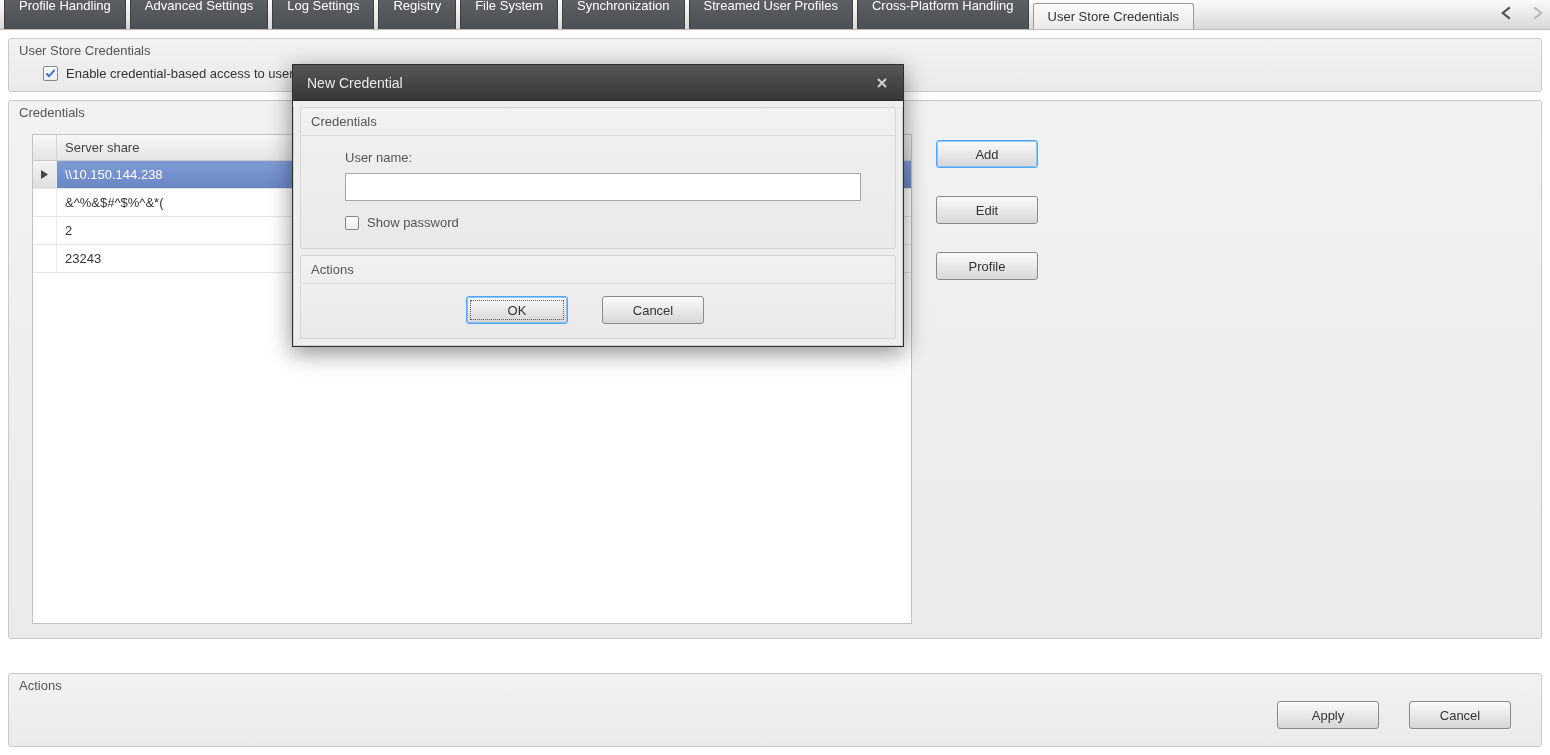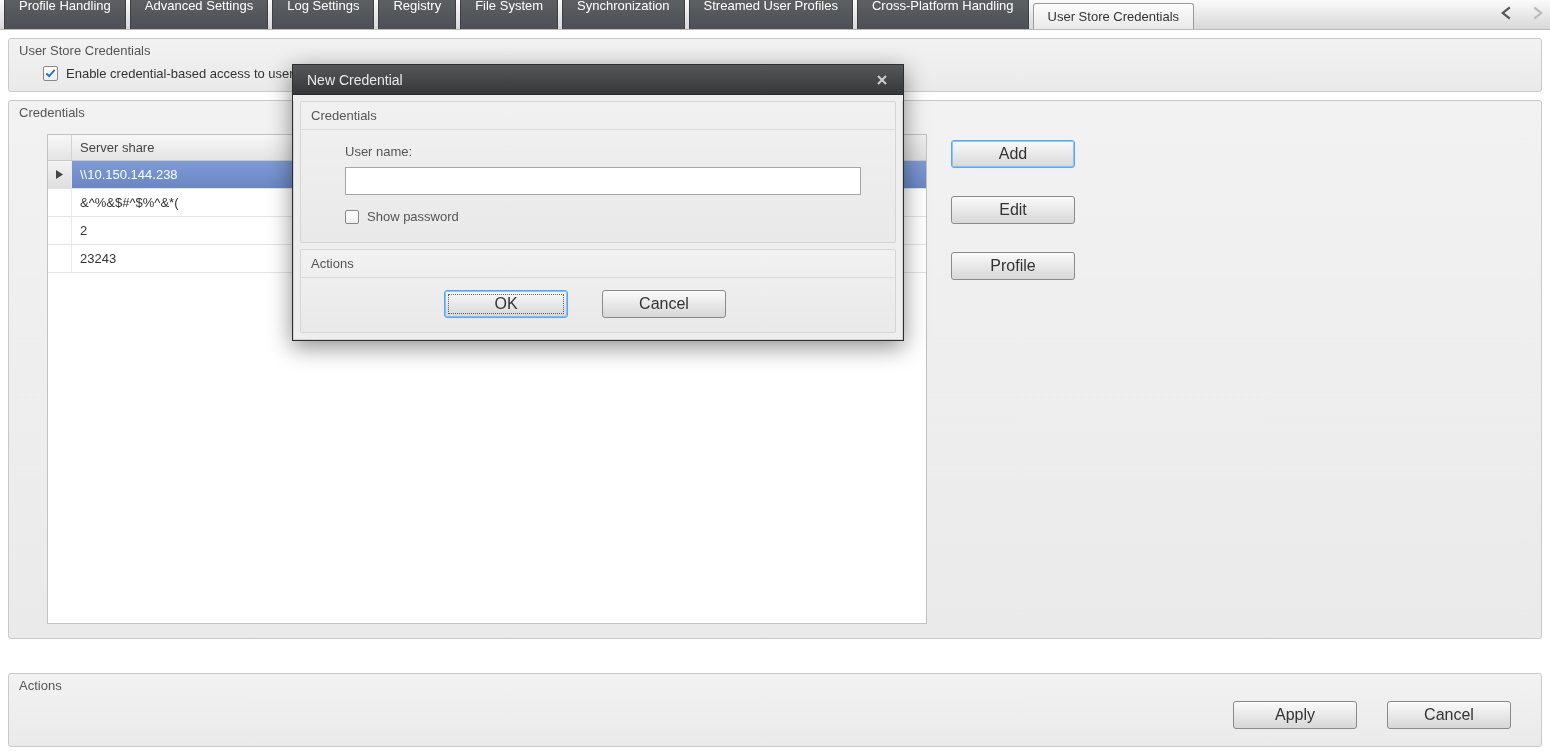--- a/index.html
+++ b/index.html
@@ -63,58 +63,58 @@
   .checkbox-row{display:flex;align-items:center;gap:8px;padding:4px 14px 10px 34px;color:#333;}
   .chk{
     width:15px;height:15px;border:1px solid #888;border-radius:2px;
     background:linear-gradient(to bottom,#fff,#eee);
     display:flex;align-items:center;justify-content:center;
   }
   .chk svg{width:11px;height:11px;}
 
   
   .gb-credentials{flex:0 0 auto;}
-  .cred-body{display:flex;gap:24px;padding:10px 22px 14px 38px;}
+  .cred-body{display:flex;gap:24px;padding:10px 22px 14px 23px;}
   .cred-table-wrap{flex:0 0 880px;border:1px solid #c2c2c2;background:#fff;height:490px;}
   .cred-table-head{
     display:flex;height:26px;background:linear-gradient(to bottom,#f7f7f7,#e4e4e4);
     border-bottom:1px solid #c9c9c9;
   }
   .col-marker{flex:0 0 24px;border-right:1px solid #d3d3d3;}
   .col-main{flex:1;display:flex;align-items:center;padding-left:8px;color:#444;border-right:1px solid #d3d3d3;}
   .col-scroll{flex:0 0 22px;background:linear-gradient(to bottom,#f0f0f0,#dedede);}
   .cred-row{display:flex;height:28px;border-bottom:1px solid #e4e4e4;}
   .cred-row .rm{flex:0 0 24px;border-right:1px solid #eaeaea;display:flex;align-items:center;justify-content:center;color:#666;font-size:12px;}
   .cred-row .rv{flex:1;padding:0 8px;display:flex;align-items:center;font-family:"Segoe UI",Arial,sans-serif;}
   .cred-row.selected{background:linear-gradient(to bottom,var(--row-selected1),var(--row-selected2));color:#fff;}
   .cred-row.selected .rv{color:#fff;}
   .cred-row.selected .rm{color:#333;background:linear-gradient(to bottom,#f4f4f4,#dedede);}
 
   .cred-buttons{display:flex;flex-direction:column;gap:28px;padding-top:6px;}
   .winbtn{
-    width:124px;height:28px;border:1px solid #8a8a8a;border-radius:3px;
+    width:102px;height:28px;border:1px solid #8a8a8a;border-radius:3px;
     background:linear-gradient(to bottom,#fafafa,#d7d7d7);
-    color:#333;cursor:pointer;font-size:16px;
+    color:#333;cursor:pointer;font-size:13px;
   }
   .winbtn.focused{border:1px solid var(--btn-highlight);box-shadow:inset 0 0 0 1px rgba(120,185,255,.8);}
 
   
   .gb-actions{margin-top:auto;height:74px;}
   .gb-actions .group-title{padding:4px 10px;}
   .actions-row{display:flex;justify-content:flex-end;gap:30px;padding:4px 30px 10px 0;}
 
   
   .dialog{
     position:absolute;left:292px;top:64px;width:612px;
     border:1px solid #2f2f2f;background:#eee;
     box-shadow:0 6px 22px rgba(0,0,0,.45);
     z-index:50;
   }
   .dlg-title{
-    height:30px;display:flex;align-items:center;justify-content:space-between;
+    height:36px;display:flex;align-items:center;justify-content:space-between;
     background:linear-gradient(to bottom,var(--dialog-title1),var(--dialog-title2));
     color:#eaeaea;padding:0 12px 0 14px;font-size:14px;
     border-bottom:1px solid #2b2c2e;
   }
   .dlg-close{width:18px;height:18px;display:flex;align-items:center;justify-content:center;color:#cfcfcf;cursor:pointer;}
   .dlg-body{padding:0;border:1px solid #d0d0d0;border-top:none;background:#eee;}
   .dlg-section{border:1px solid #d5d5d5;margin:6px;border-radius:2px;background:linear-gradient(to bottom,#f1f1f1,#e9e9e9);}
   .dlg-section-title{padding:6px 10px;color:#555;border-bottom:1px solid #dcdcdc;}
   .dlg-section-inner{padding:14px 44px 12px 44px;}
   .fld{margin-bottom:18px;}

